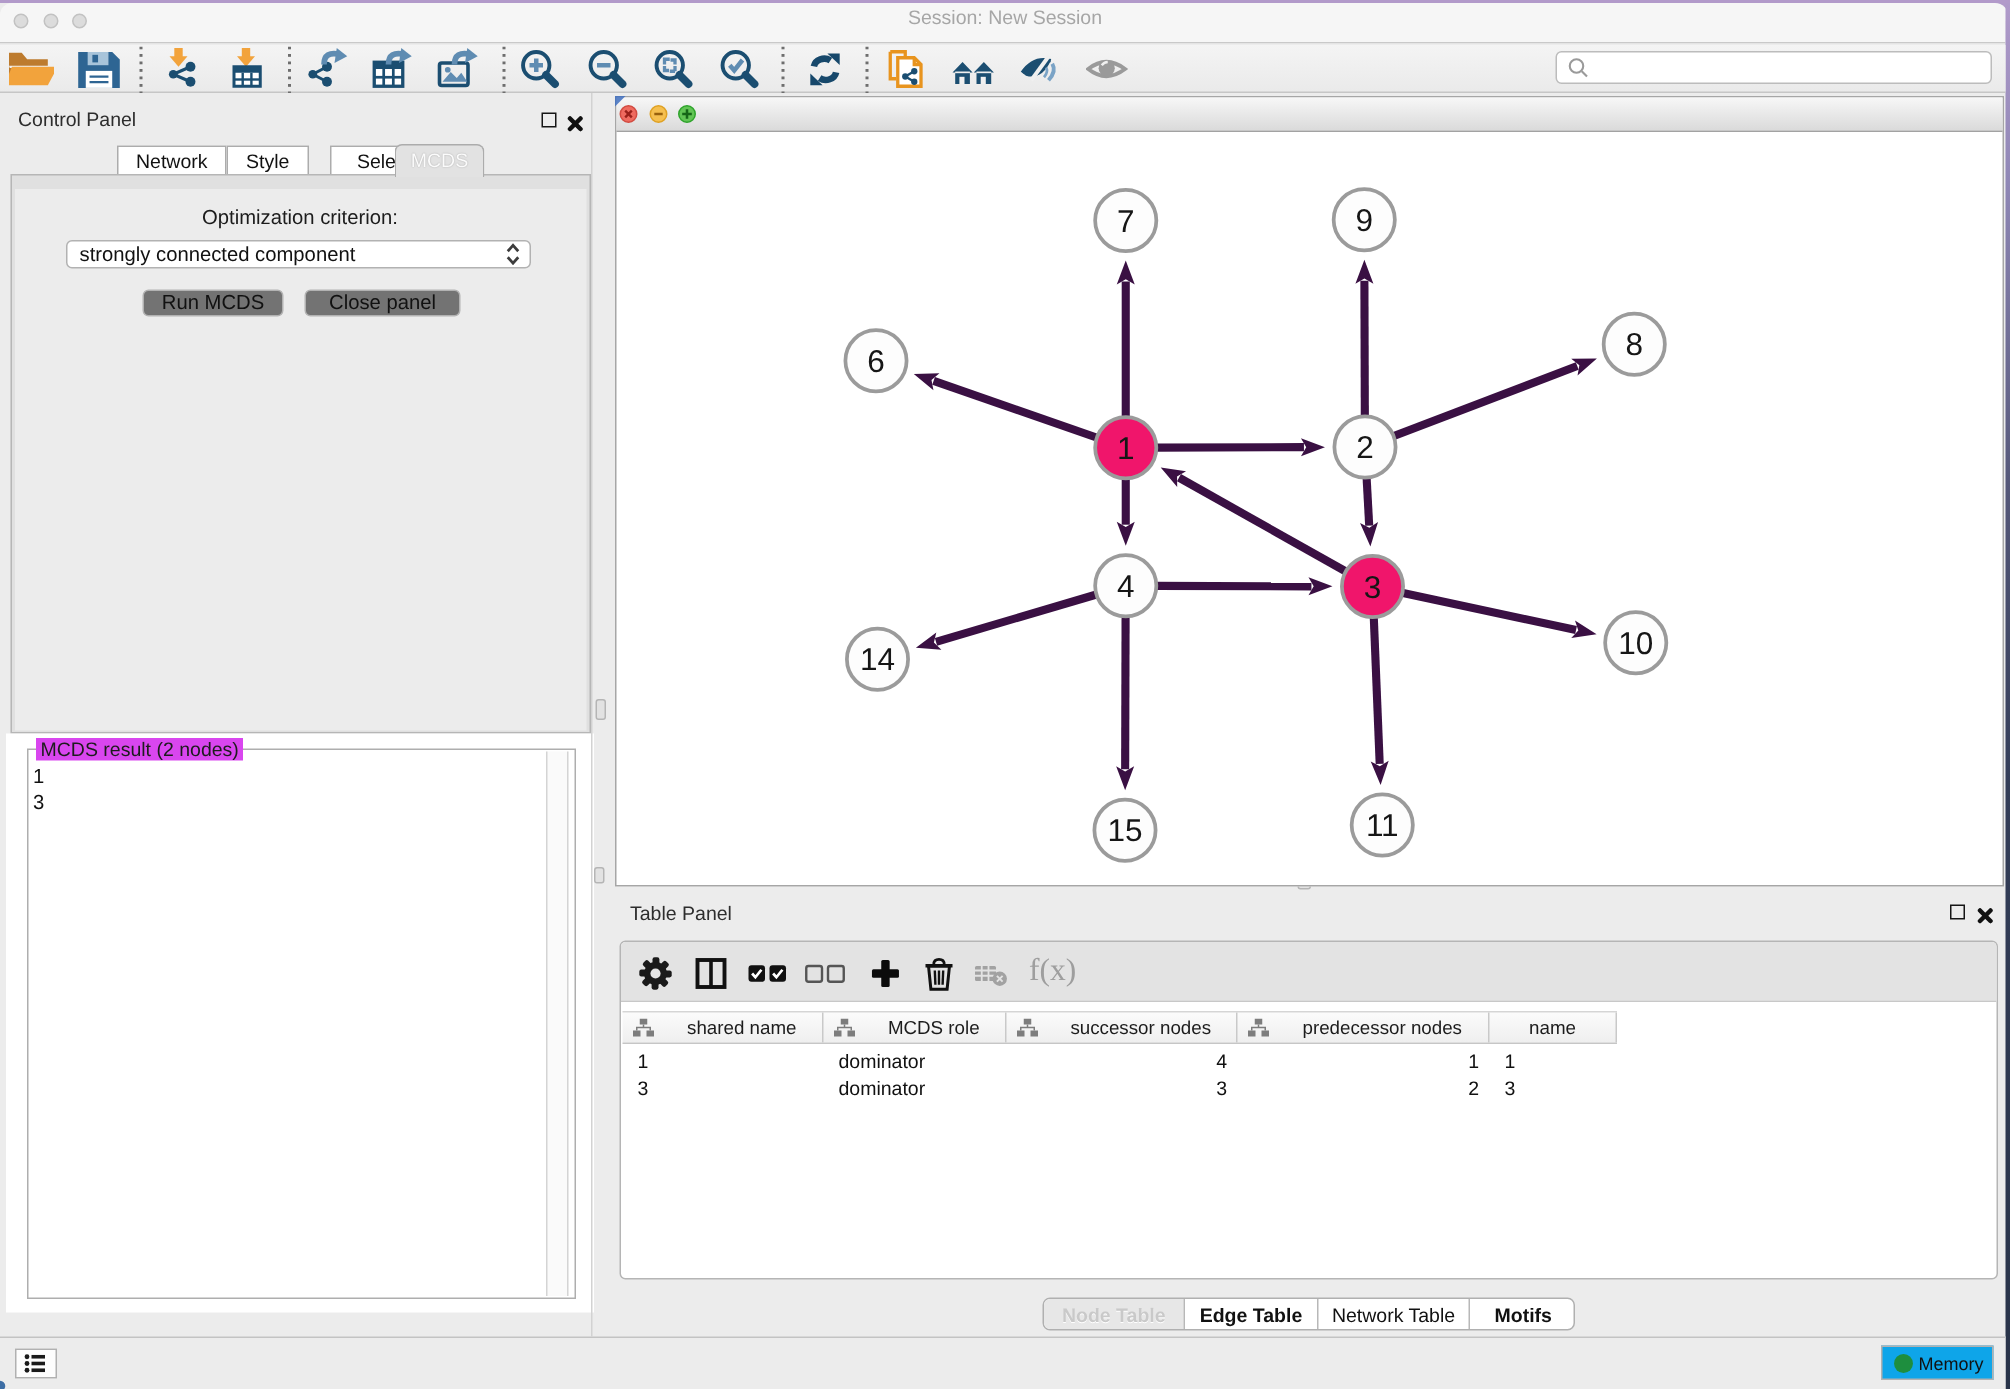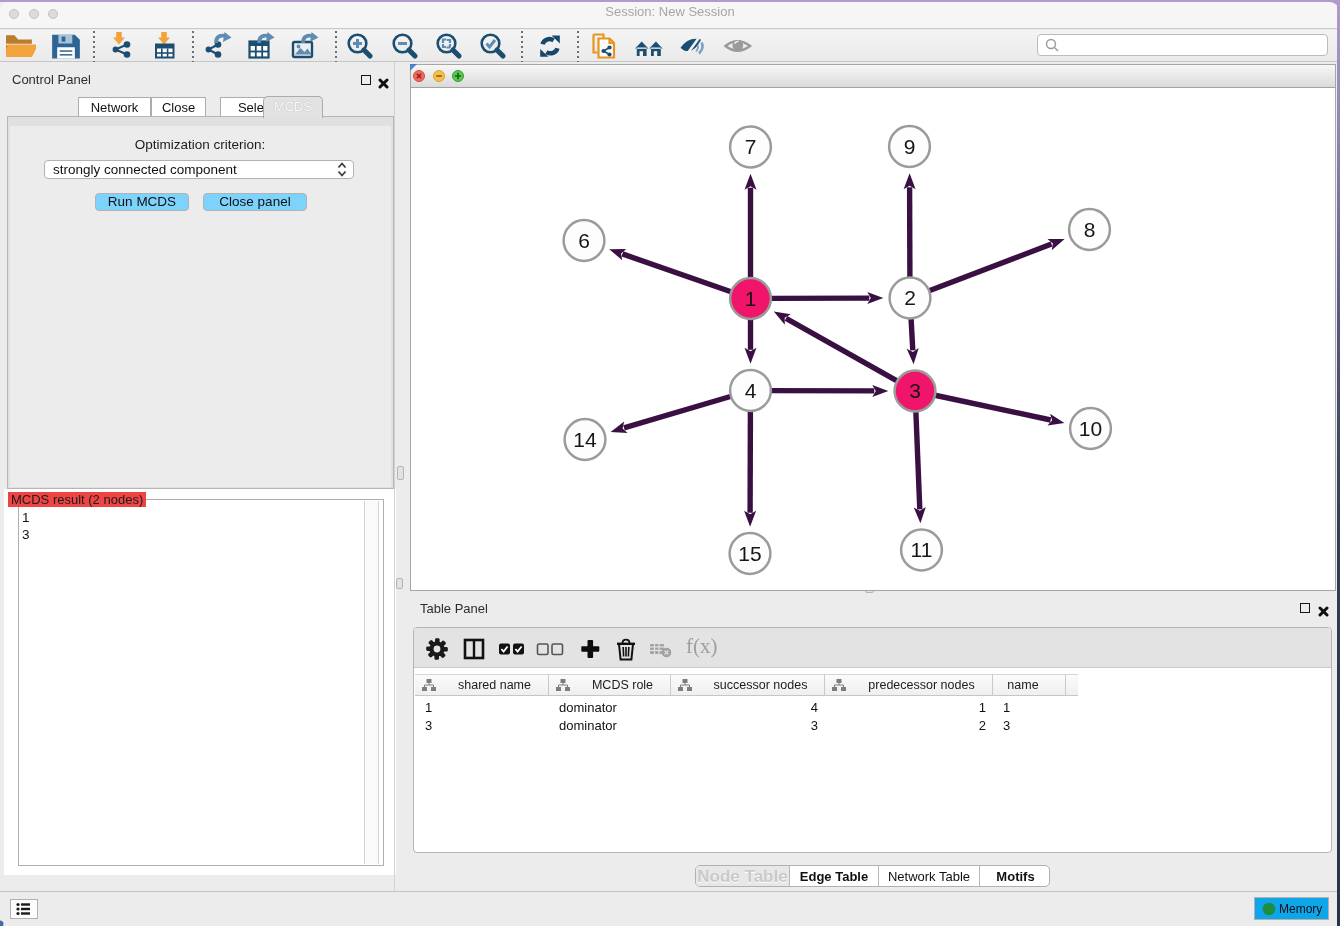--- a/index.html
+++ b/index.html
@@ -21,24 +21,24 @@
 .ticon { top:2px; width:30px; height:28px; }
 #searchbox { left:1037px; top:4px; width:291px; height:21.5px; background:#fff; border:1px solid #bcbcbc; border-radius:4px; }
 
 #cp-title { left:12px; top:72px; font-size:13px; color:#2d2d2d; }
 .wicon-sq { width:10px; height:10px; border:1.6px solid #151515; background:transparent; }
 .tab { top:97px; height:21px; background:#fff; border:1px solid #acacac; font-size:13px; text-align:center; line-height:20px; color:#111; }
 #tabpane { left:7px; top:116px; width:387px; height:373px; background:#e0e0e0; border:1px solid #b6b6b6; }
 #tabpane-in { left:10px; top:126px; width:381px; height:361px; background:#ececec; }
 #opt-label { left:0px; top:137px; width:400px; text-align:center; font-size:13.5px; color:#1c1c1c; }
 #combo { left:44px; top:160px; width:310px; height:19px; background:#fff; border:1px solid #b2b2b2; border-radius:4px; font-size:13.5px; color:#111; line-height:17px; padding-left:8px; }
-.btn { top:193px; height:18px; background:#7dd3fc; border:1px solid #b2b2b2; border-radius:4px; font-size:13.5px; color:#111; text-align:center; line-height:16px; }
+.btn { top:193px; height:18px; background:#737373; border:1px solid #b2b2b2; border-radius:4px; font-size:13.5px; color:#111; text-align:center; line-height:16px; }
 #resultwhite { left:4px; top:489px; width:392px; height:386px; background:#fff; }
 #groupbox { left:18px; top:499px; width:366px; height:367px; border:1px solid #aeaeae; }
-#grouplabel { left:8px; top:492px; background:#ef4444; padding:0 3px; font-size:13px; color:#1c1c1c; }
+#grouplabel { left:24px; top:492px; background:#d946ef; padding:0 3px; font-size:13px; color:#1c1c1c; }
 #result-lines { left:22px; top:509px; font-size:13.5px; color:#111; line-height:17px; }
 #result-scroll { left:364px; top:501px; width:15px; height:363px; background:#fafafa; border-left:1px solid #d4d4d4; border-right:1px solid #d4d4d4; }
 
 #vdivline { left:394px; top:62px; width:1px; height:829px; background:#d2d2d2; }
 .divthumb { background:#e2e2e2; border:1px solid #b5b5b5; border-radius:2px; }
 
 #netwin { left:410px; top:64px; width:926px; height:527px; background:#fff; border:1px solid #a6a6a6; }
 #nettitle { left:0; top:0; width:924px; height:23px; background:linear-gradient(#f7f7f7,#dadada); border-bottom:1px solid #a2a2a2; }
 #nettitle-text { left:0; top:4px; width:924px; text-align:center; font-size:13px; font-weight:bold; color:#1a1a1a; }
 .mac { top:5px; width:12px; height:12px; border-radius:50%; }
@@ -239,21 +239,21 @@
 
 <div class="abs" id="cp-title">Control Panel</div>
 <div class="abs wicon-sq" style="left:361px; top:75px;"></div>
 <div class="abs" style="left:378px; top:75px; width:11px; height:11px;"><svg width="11" height="11">
       <g stroke="#111" stroke-width="3" stroke-linecap="round">
         <line x1="2" y1="2" x2="9" y2="9"></line>
         <line x1="9" y1="2" x2="2" y2="9"></line>
       </g>
     </svg></div>
 <div class="abs tab" style="left:78px; width:73px;">Network</div>
-<div class="abs tab" style="left:151px; width:55px;">Close</div>
+<div class="abs tab" style="left:151px; width:55px;">Style</div>
 <div class="abs tab" style="left:220px; width:72px;">Select</div>
 <div class="abs tab" style="left:263px; width:60px; top:96px; height:22px; z-index:5; background:#e2e2e2; color:#fbfbfb; border-radius:5px 5px 0 0; text-shadow:0 0 1px #9f9f9f; border-bottom:none;">MCDS</div>
 <div class="abs" id="tabpane"></div>
 <div class="abs" id="tabpane-in"></div>
 <div class="abs" id="opt-label">Optimization criterion:</div>
 <div class="abs" id="combo">strongly connected component
 <svg width="14" height="17" style="position:absolute;right:4px;top:0px;">
       <path d="M3.5 6.5 L7 2.5 L10.5 6.5" fill="none" stroke="#3c3c3c" stroke-width="1.8"></path>
       <path d="M3.5 10.5 L7 14.5 L10.5 10.5" fill="none" stroke="#3c3c3c" stroke-width="1.8"></path>
     </svg>
@@ -413,21 +413,21 @@
           <circle cx="21.5" cy="16.5" r="4.8" fill="#a2a2a2"></circle>
           <path d="M19.6 14.6 l3.8 3.8 M23.4 14.6 l-3.8 3.8" stroke="#e3e3e3" stroke-width="1.3"></path>
         </svg></div>
 <div class="abs" style="left:272px; top:6px; font-family:'Liberation Serif', serif; font-size:21px; color:#9e9e9e;">f(x)</div>
   </div>
   <div class="abs" id="thead">
     <div class="abs hcell" style="left:0px; width:134px; padding-left:26px;">shared name</div>
     <div class="abs hcell" style="left:134px; width:122px; padding-left:26px;">MCDS role</div>
     <div class="abs hcell" style="left:256px; width:154px; padding-left:26px;">successor nodes</div>
     <div class="abs hcell" style="left:410px; width:168px; padding-left:26px;">predecessor nodes</div>
-    <div class="abs hcell" style="left:566px; width:85px;text-align:center;">name</div>
+    <div class="abs hcell" style="left:578px; width:85px;text-align:center;">name</div>
 <svg width="14" height="14" style="position:absolute; left:7px; top:4px;">
         <g fill="#7d7d7d">
           <rect x="4.5" y="0" width="5" height="4"></rect>
           <rect x="0" y="8" width="5" height="4"></rect>
           <rect x="9" y="8" width="5" height="4"></rect>
         </g>
         <g stroke="#7d7d7d" stroke-width="1">
           <path d="M7 4 v2 M2.5 8 v-2 h9 v2" fill="none"></path>
         </g>
       </svg>
@@ -467,21 +467,21 @@
   <div class="abs trow" style="left:256px; width:148px; top:72px; text-align:right;">4</div>
   <div class="abs trow" style="left:410px; width:162px; top:72px; text-align:right;">1</div>
   <div class="abs trow" style="left:589px; top:72px;">1</div>
   <div class="abs trow" style="left:11px; top:90px;">3</div>
   <div class="abs trow" style="left:145px; top:90px;">dominator</div>
   <div class="abs trow" style="left:256px; width:148px; top:90px; text-align:right;">3</div>
   <div class="abs trow" style="left:410px; width:162px; top:90px; text-align:right;">2</div>
   <div class="abs trow" style="left:589px; top:90px;">3</div>
 </div>
 <div class="abs" style="left:695px; top:865px; width:355px; height:22px; border:1px solid #b0b0b0; border-radius:5px; background:#fff; overflow:hidden;">
-<div class="abs" style="left:0; top:0; width:93px; height:22px; background:#e7e7e7; color:#c9c9c9; font-weight:bold; font-size:17px; text-align:center; line-height:21px; text-shadow:0 1px 0 #fff;">Node Table</div>
+<div class="abs" style="left:0; top:0; width:93px; height:22px; background:#e7e7e7; color:#c9c9c9; font-weight:bold; font-size:13px; text-align:center; line-height:21px; text-shadow:0 1px 0 #fff;">Node Table</div>
 <div class="abs" style="left:93px; top:0; width:89px; height:22px; border-left:1px solid #b8b8b8; font-weight:bold; font-size:13px; text-align:center; line-height:21px; color:#111;">Edge Table</div>
 <div class="abs" style="left:182px; top:0; width:101px; height:22px; border-left:1px solid #b8b8b8; font-weight:normal; font-size:13px; text-align:center; line-height:21px; color:#111;">Network Table</div>
 <div class="abs" style="left:283px; top:0; width:72px; height:22px; border-left:1px solid #b8b8b8; font-weight:bold; font-size:13px; text-align:center; line-height:21px; color:#111;">Motifs</div>
 </div>
 
 <div class="abs" id="statusbar"></div>
 <div class="abs" id="listbtn">
     <svg width="26" height="18" style="position:absolute;left:0;top:0;">
       <g fill="#1a1a1a">
         <circle cx="7" cy="4.5" r="1.6"></circle>

